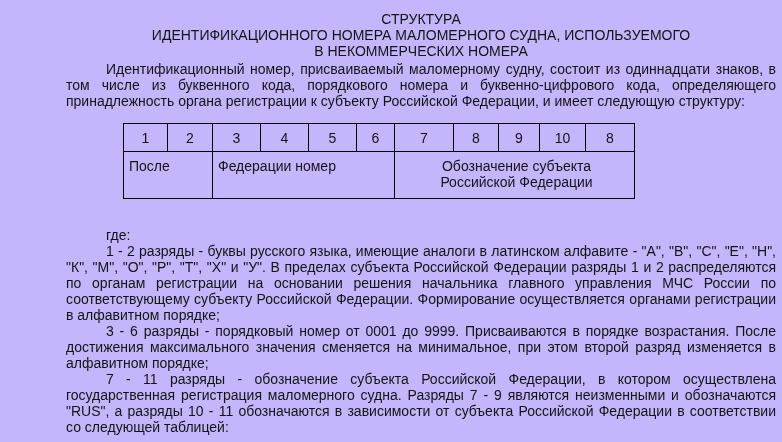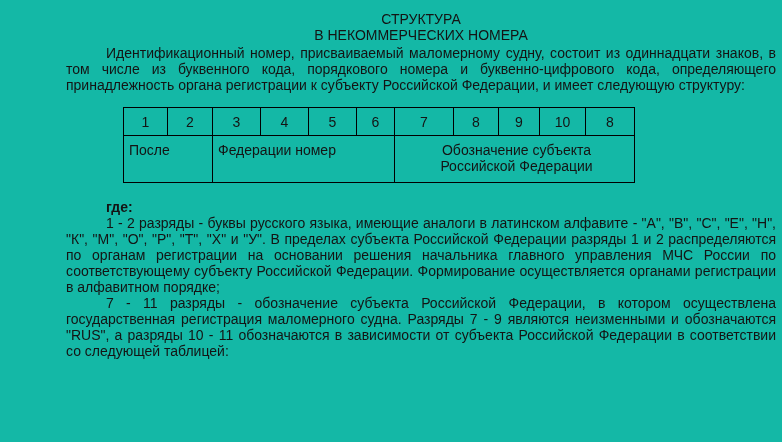--- a/index.html
+++ b/index.html
@@ -3,26 +3,26 @@
 <meta charset="utf-8">
 <style>
   * { margin: 0; padding: 0; box-sizing: border-box; }
   html, body { width: 782px; height: 442px; background: #ffffff; overflow: hidden; }
   body {
     font-family: "Liberation Sans", "DejaVu Sans", sans-serif;
     font-size: 14px;
     line-height: 16px;
     color: #141414;
   }
-  .page { width: 782px; height: 442px; padding: 11px 6px 0 66px; background: #14b8a6; }
+  .page { width: 782px; height: 442px; padding: 11px 6px 0 66px; background: #c4b5fd; }
   .doc-title { text-align: center; }
   .doc-title div { white-space: nowrap; }
   .para { text-align: justify; text-indent: 40px; }
   .intro { margin-top: 2px; }
-  .where { margin-top: 16px; font-weight: bold; }
+  .where { margin-top: 28px; }
   table.structure {
     border-collapse: collapse;
     table-layout: fixed;
     width: 511px;
     margin: 14px 0 0 57px;
   }
   table.structure td { border: 1.5px solid #000000; }
   table.structure tr.pos-row td {
     height: 28px;
     text-align: center;
@@ -36,20 +36,21 @@
   }
   table.structure tr.group-row td.centered { text-align: center; padding-left: 8px; }
 </style>
 </head>
 <body>
 
 <div class="page">
 
   <div class="doc-title">
     <div>СТРУКТУРА</div>
+    <div>ИДЕНТИФИКАЦИОННОГО НОМЕРА МАЛОМЕРНОГО СУДНА, ИСПОЛЬЗУЕМОГО</div>
     <div>В НЕКОММЕРЧЕСКИХ НОМЕРА</div>
   </div>
 
   <p class="para intro">Идентификационный номер, присваиваемый маломерному судну, состоит из одиннадцати знаков, в том числе из буквенного кода, порядкового номера и буквенно-цифрового кода, определяющего принадлежность органа регистрации к субъекту Российской Федерации, и имеет следующую структуру:</p>
 
   <table class="structure">
     <colgroup>
       <col style="width:44px">
         <col style="width:45px">
         <col style="width:48px">
@@ -79,15 +80,16 @@
     <tr class="group-row">
       <td colspan="2">После</td>
       <td colspan="4">Федерации номер</td>
       <td colspan="5" class="centered">Обозначение субъекта Российской Федерации</td>
     </tr>
   </tbody>
     </table>
 
   <p class="para where">где:</p>
   <p class="para">1 - 2 разряды - буквы русского языка, имеющие аналоги в латинском алфавите - "А", "В", "С", "Е", "Н", "К", "М", "О", "Р", "Т", "Х" и "У". В пределах субъекта Российской Федерации разряды 1 и 2 распределяются по органам регистрации на основании решения начальника главного управления МЧС России по соответствующему субъекту Российской Федерации. Формирование осуществляется органами регистрации в алфавитном порядке;</p>
+  <p class="para">3 - 6 разряды - порядковый номер от 0001 до 9999. Присваиваются в порядке возрастания. После достижения максимального значения сменяется на минимальное, при этом второй разряд изменяется в алфавитном порядке;</p>
   <p class="para">7 - 11 разряды - обозначение субъекта Российской Федерации, в котором осуществлена государственная регистрация маломерного судна. Разряды 7 - 9 являются неизменными и обозначаются "RUS", а разряды 10 - 11 обозначаются в зависимости от субъекта Российской Федерации в соответствии со следующей таблицей:</p>
 
 </div>
 
 </body></html>

